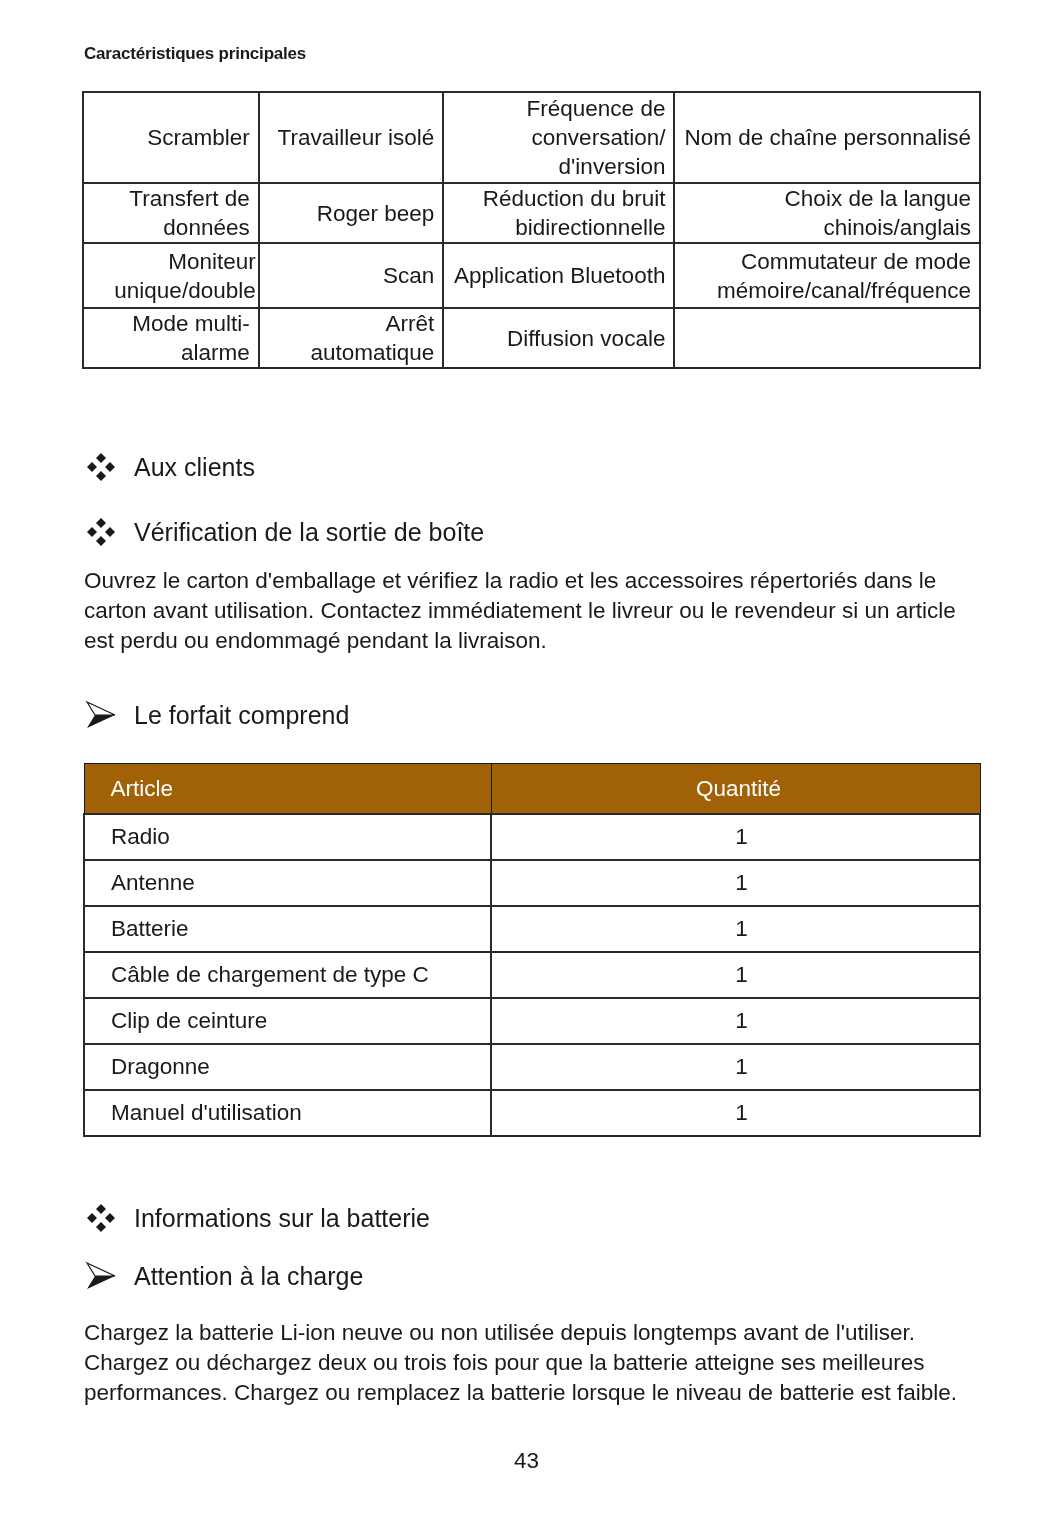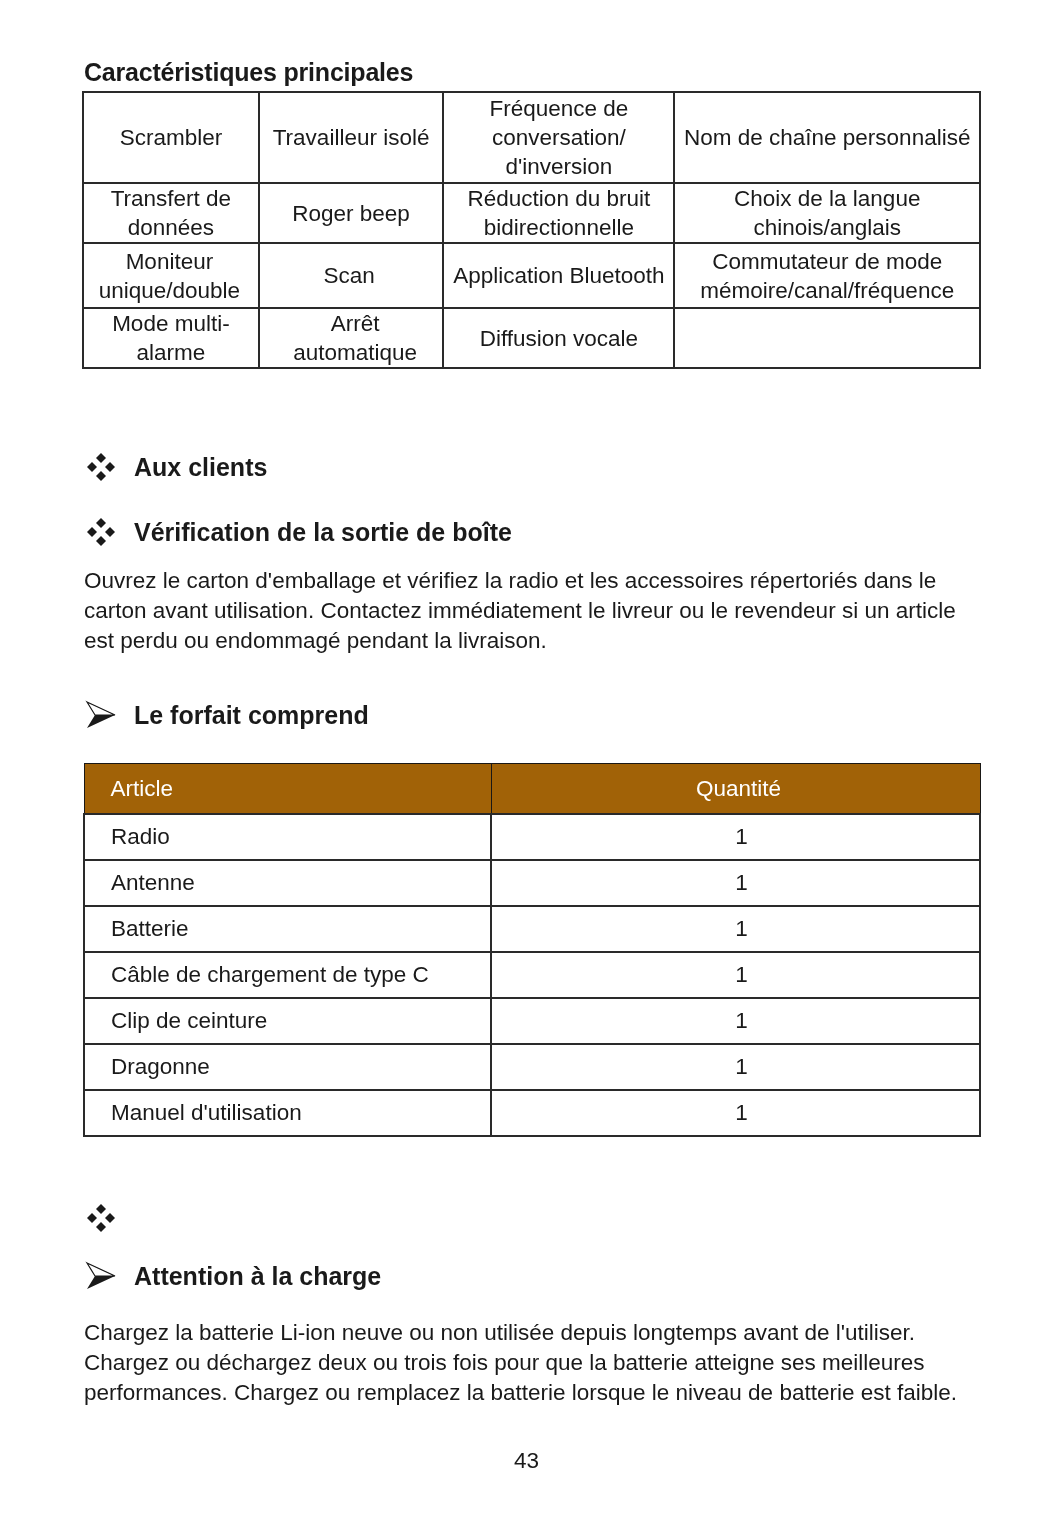--- a/index.html
+++ b/index.html
@@ -1,29 +1,29 @@
 <!DOCTYPE html>
 <html><head>
   <meta charset="utf-8">
   <style>
     html, body { margin: 0; padding: 0; background: #ffffff; }
     body {
       width: 1062px; height: 1535px; position: relative; overflow: hidden;
       font-family: "Liberation Sans", "DejaVu Sans", sans-serif; color: #1a1a1a;
     }
     .abs { position: absolute; }
-    .h-main { left: 84px; top: 58px; font-size: 25px; font-weight: bold; letter-spacing: -0.2px; }
+    .h-main { left: 84px; top: 44px; font-size: 17px; font-weight: bold; letter-spacing: -0.2px; }
     table.feat {
       position: absolute; left: 82px; top: 91px; width: 899px;
       border-collapse: collapse; font-size: 22.5px; line-height: 29px;
     }
     table.feat td {
-      border: 2px solid #2a2a2a; padding: 0 8px; vertical-align: middle; text-align: center; margin-top: 6px;
+      border: 2px solid #2a2a2a; padding: 0 8px; vertical-align: middle; text-align: right; margin-top: 6px;
     }
-    .sec { position: absolute; left: 84px; font-size: 25px; font-weight: bold; display: flex; align-items: center; }
+    .sec { position: absolute; left: 84px; font-size: 25px; font-weight: normal; display: flex; align-items: center; }
     .sec .ico { width: 34px; height: 34px; margin-right: 16px; display: inline-block; }
     .para { position: absolute; left: 84px; width: 900px; font-size: 22.5px; line-height: 30px; }
     table.pkg {
       position: absolute; left: 83px; top: 763px; width: 898px;
       border-collapse: collapse; font-size: 22.5px;
     }
     table.pkg th {
       background: #a16207; color: #ffffff; font-weight: normal; height: 49px;
       text-align: left; padding: 0 0 0 26px; border: 1px solid #1a1816;
     }
@@ -51,21 +51,21 @@
     <td>Fréquence de conversation/ d'inversion</td>
     <td>Nom de chaîne personnalisé</td>
   </tr>
   <tr style="height:58px">
     <td>Transfert de données</td>
     <td>Roger beep</td>
     <td>Réduction du bruit bidirectionnelle</td>
     <td>Choix de la langue chinois/anglais</td>
   </tr>
   <tr style="height:65px">
-    <td style="padding-right:11px">Moniteur unique/double</td>
+    <td style="padding-right:2px">Moniteur unique/double</td>
     <td style="padding-left:4px">Scan</td>
     <td>Application Bluetooth</td>
     <td>Commutateur de mode mémoire/canal/fréquence</td>
   </tr>
   <tr style="height:60px">
     <td>Mode multi-alarme</td>
     <td style="padding-left:16px">Arrêt automatique</td>
     <td>Diffusion vocale</td>
     <td></td>
   </tr>
@@ -157,20 +157,21 @@
   <span class="ico">
     <svg width="34" height="34" viewBox="0 0 34 34">
         <g fill="#1a1a1a">
       <polygon points="17,3 22,8 17,13 12,8"></polygon>
           <polygon points="17,21 22,26 17,31 12,26"></polygon>
       <polygon points="3,17 8,12 13,17 8,22"></polygon>
           <polygon points="21,17 26,12 31,17 26,22"></polygon>
         </g>
       </svg>
   </span>
+  <span>Informations sur la batterie</span>
 </div>
 
 <div class="sec" style="top:1259px">
   <span class="ico">
     <svg width="34" height="34" viewBox="0 0 34 34">
       <polygon points="3,4 31,17 3,30 11,17" fill="#1a1a1a"></polygon>
       <polygon points="3,4 31,17 11,17" fill="#ffffff" stroke="#1a1a1a" stroke-width="1.2"></polygon>
       </svg>
   </span>
   <span>Attention à la charge</span>

